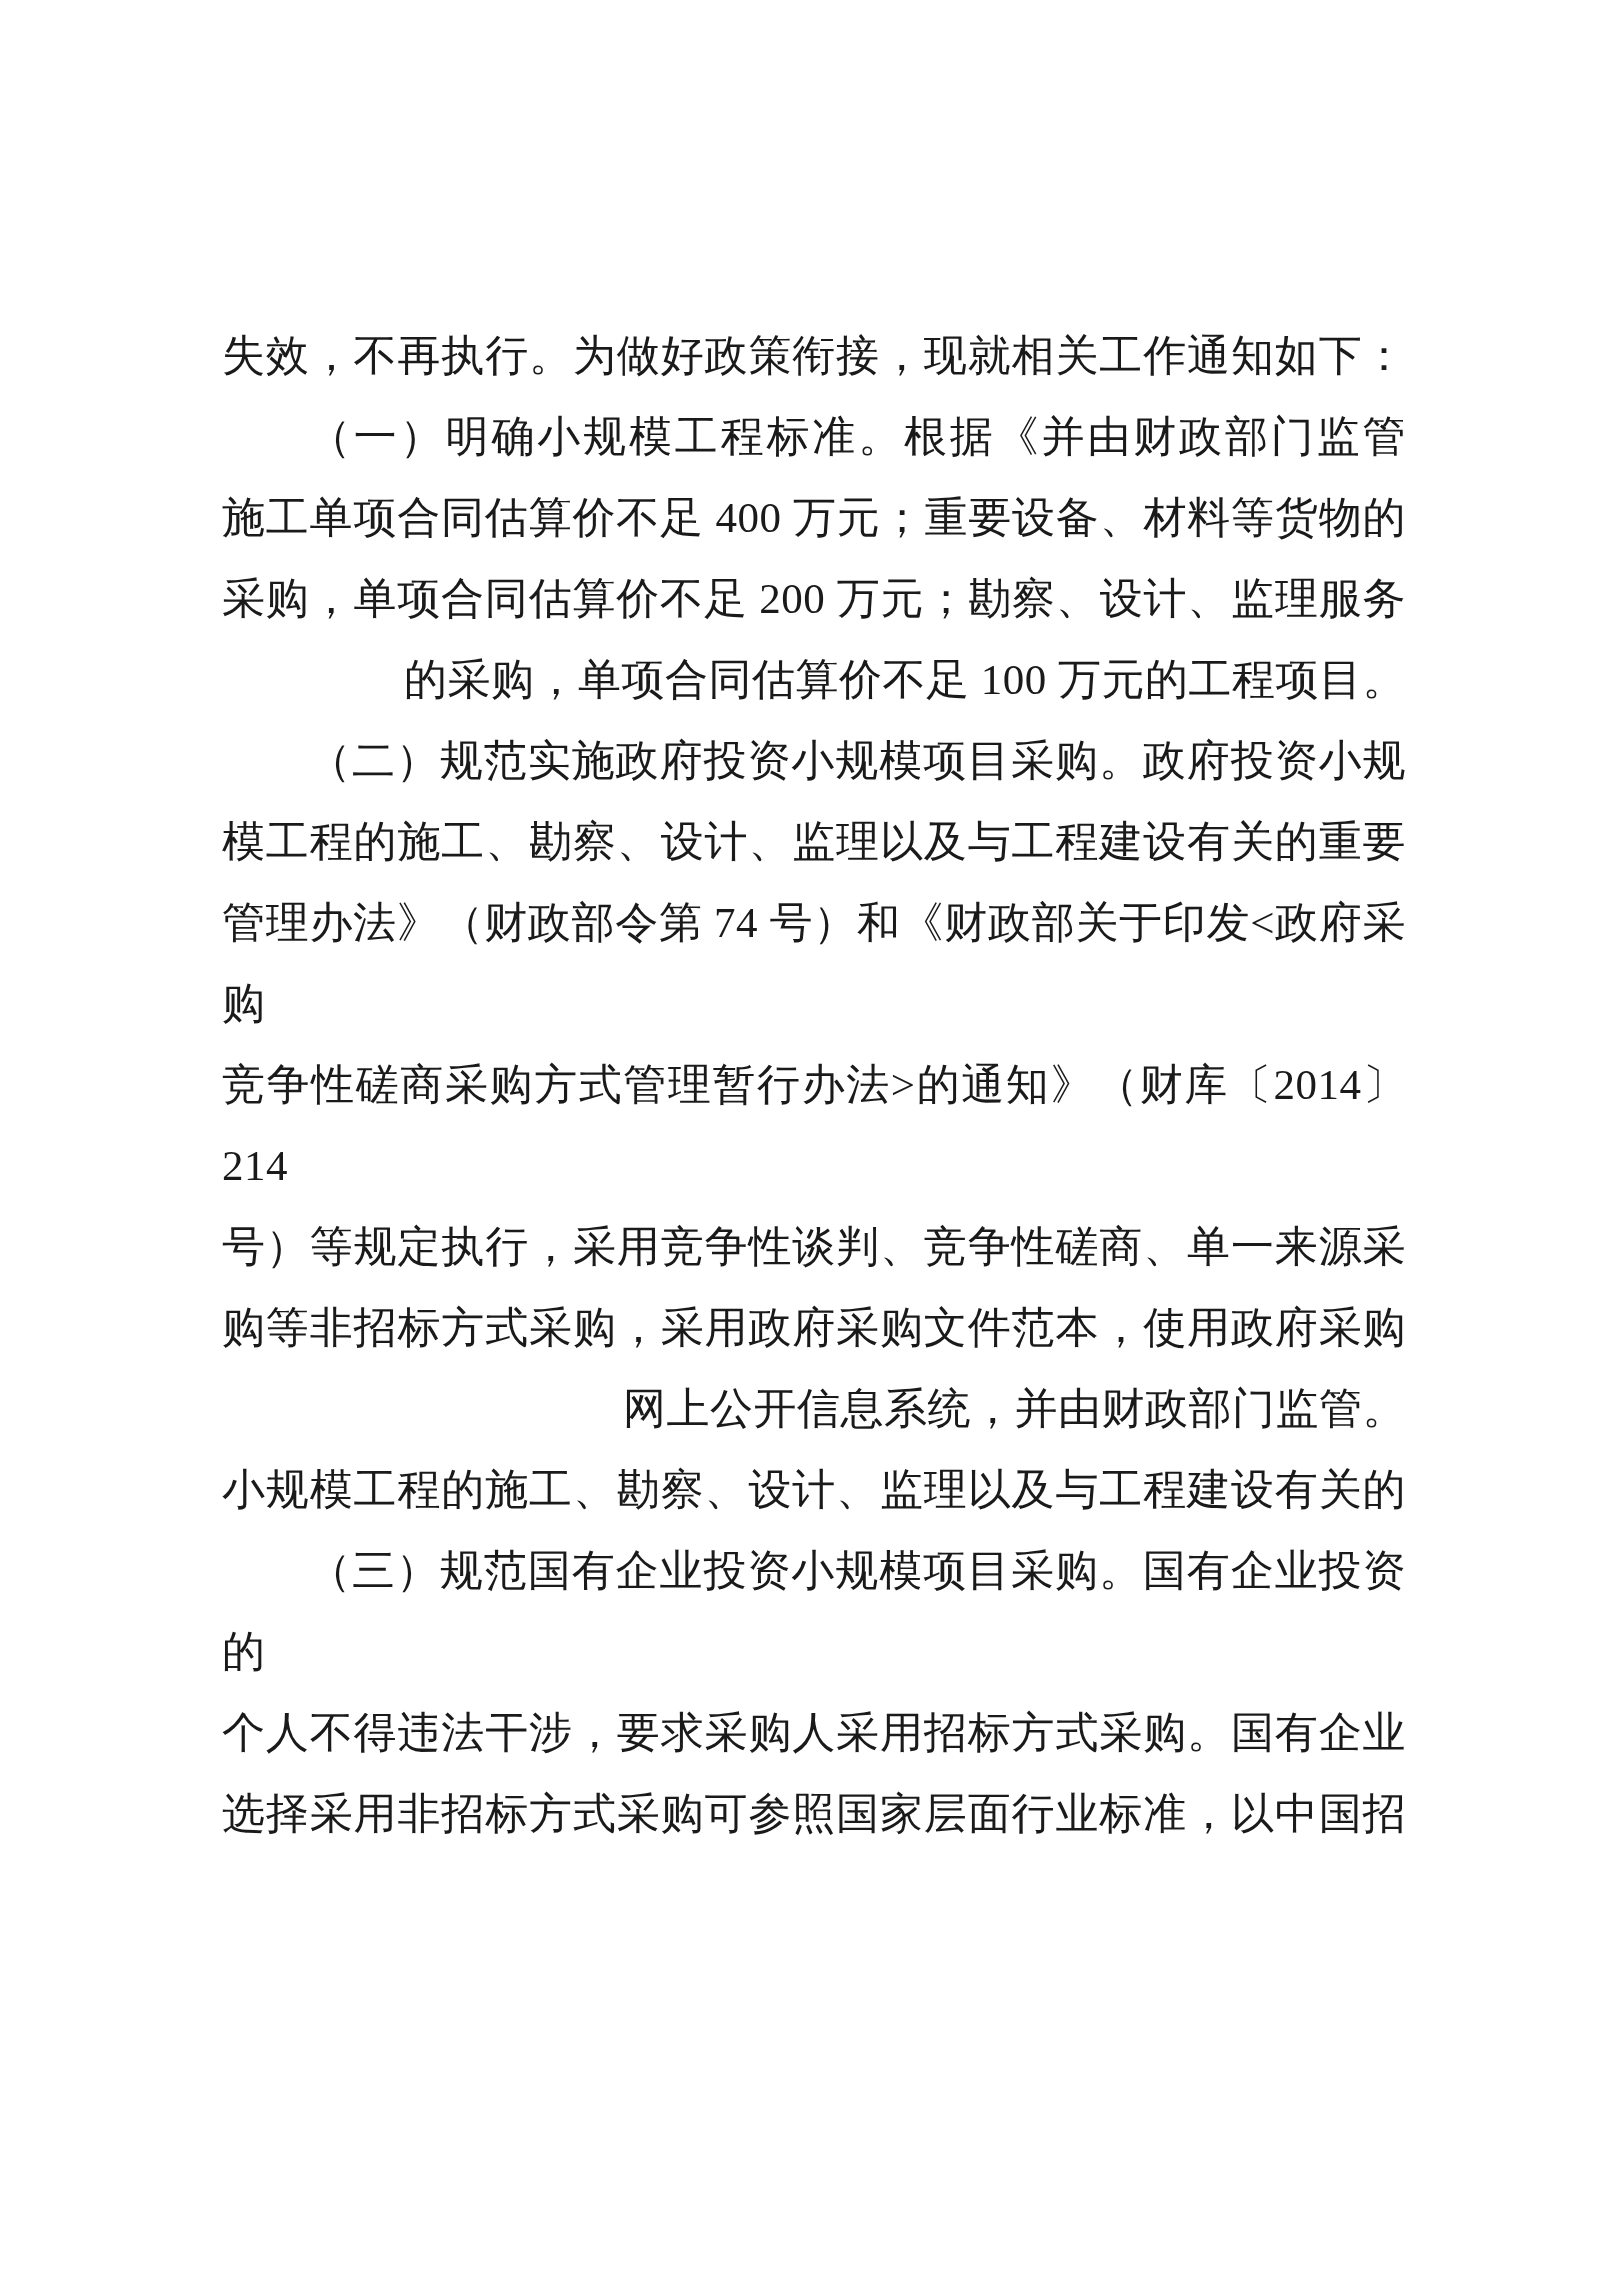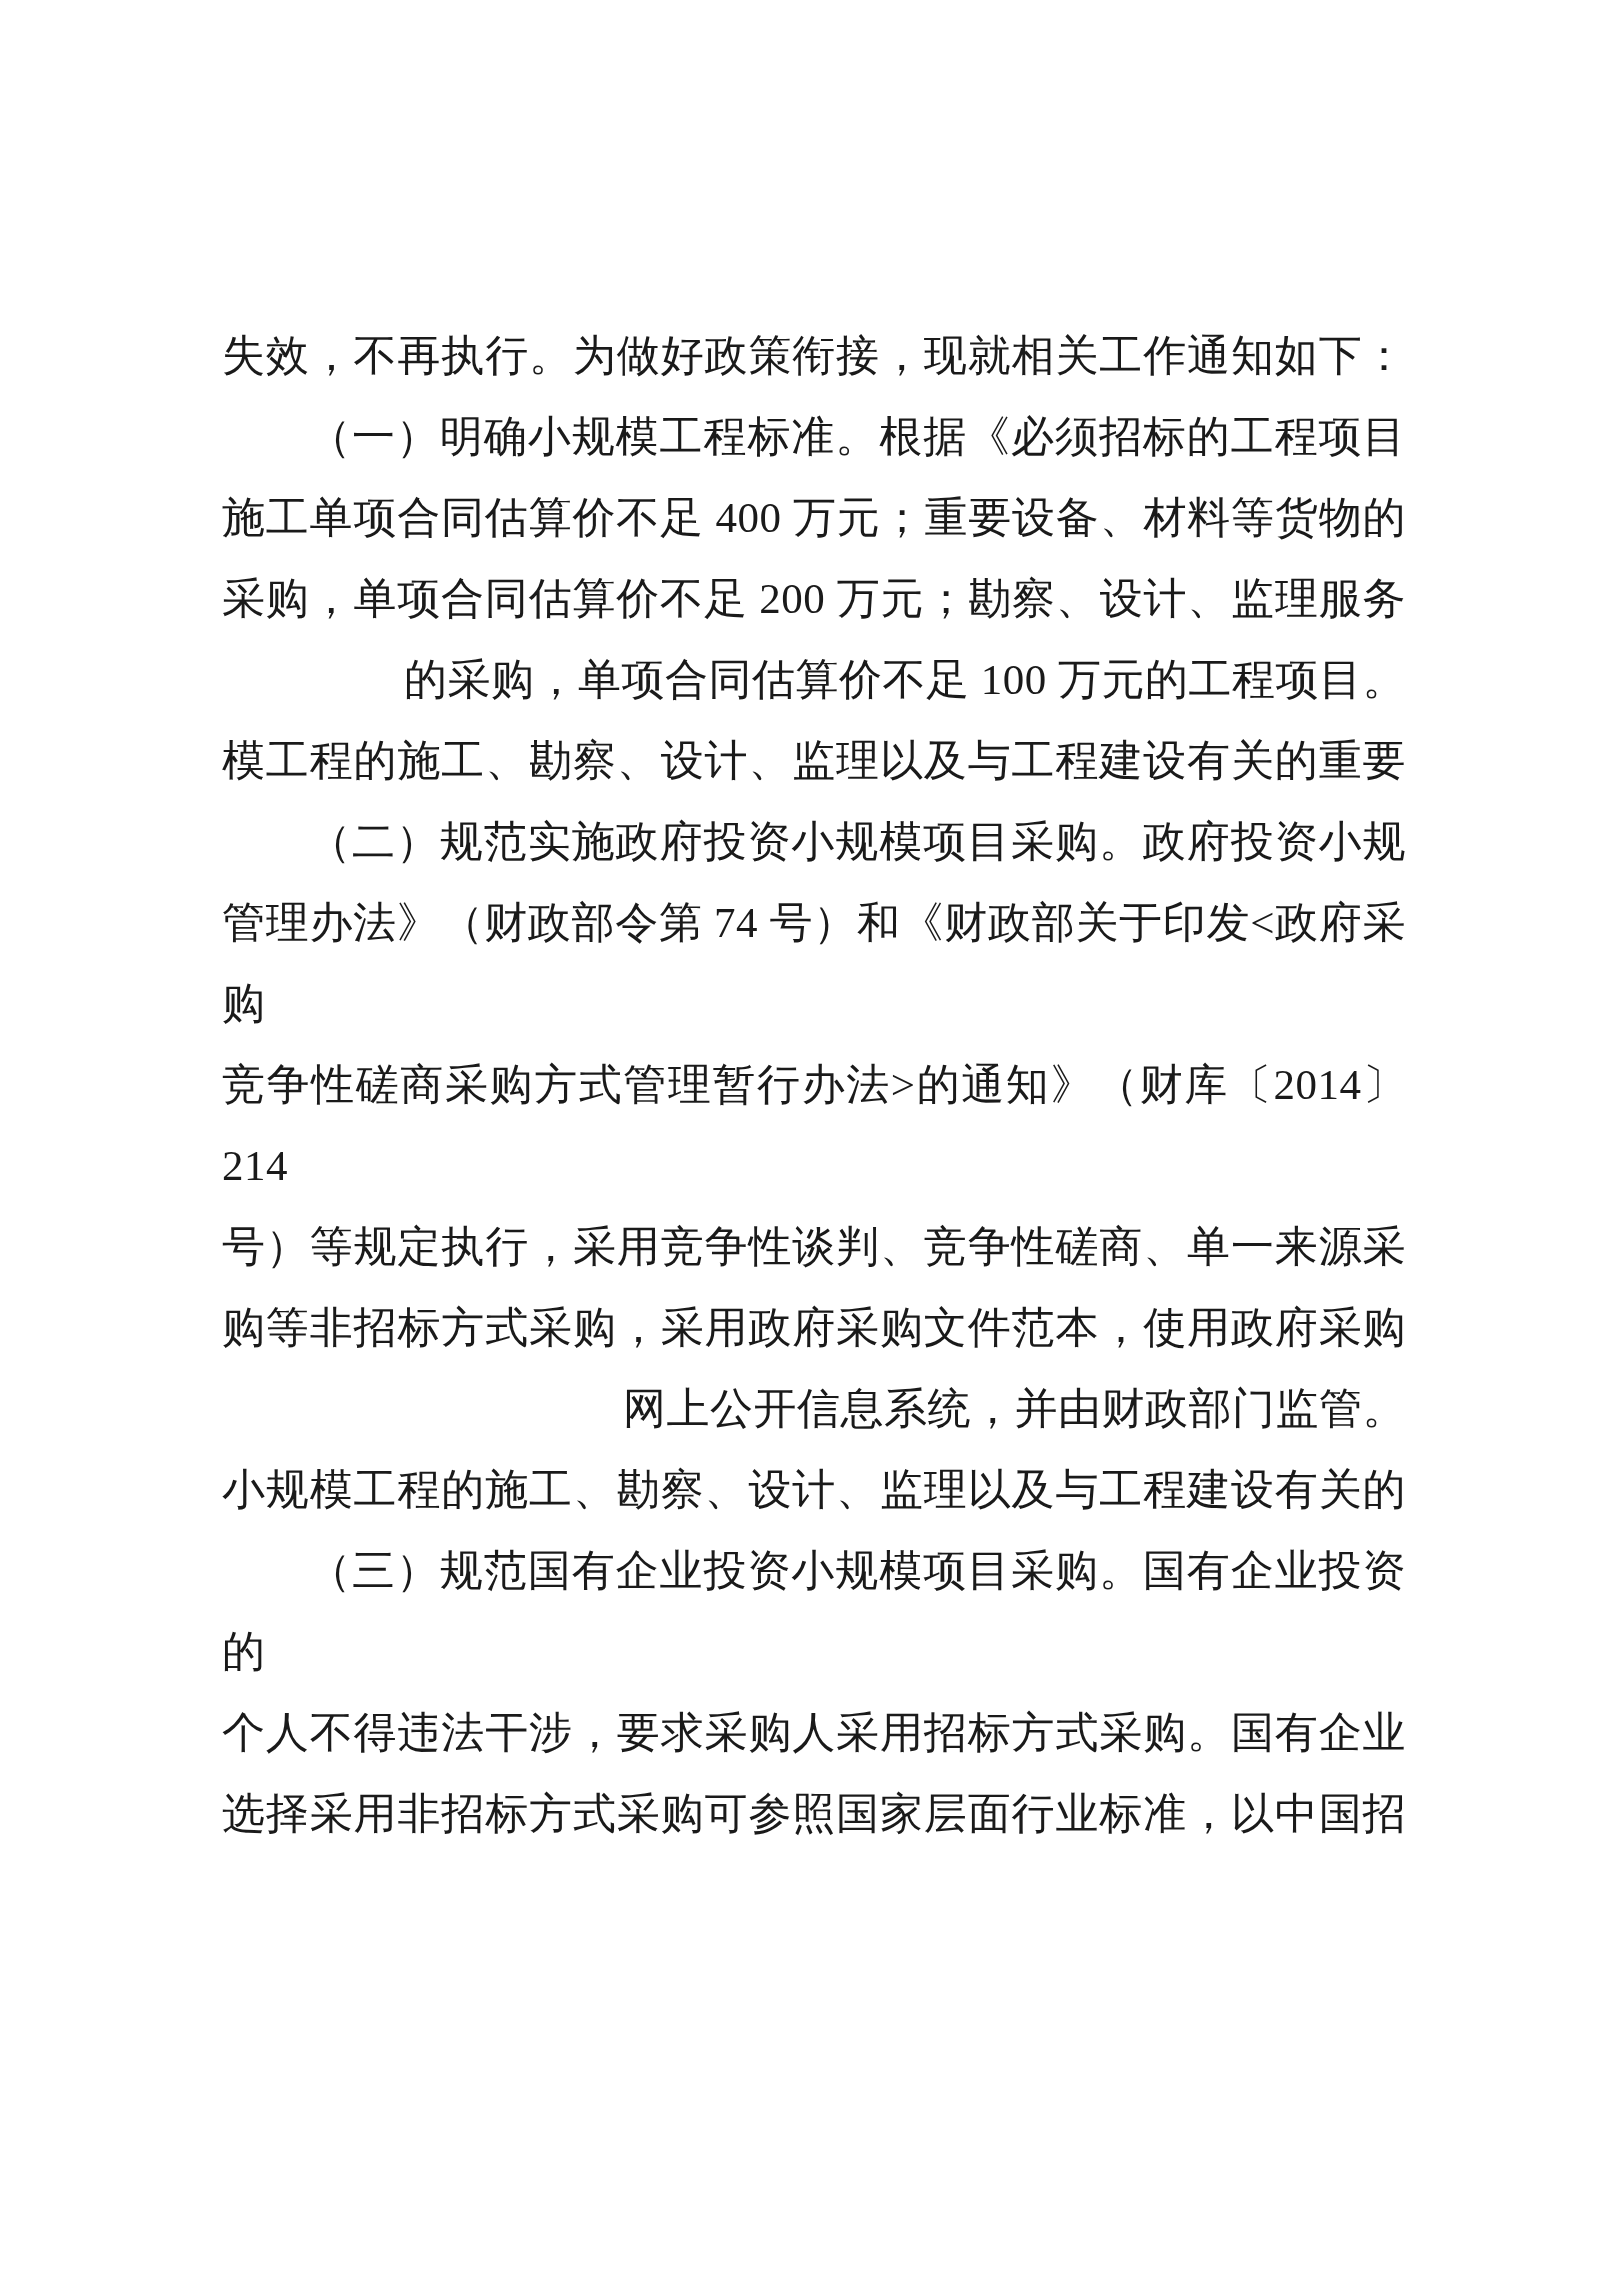--- a/index.html
+++ b/index.html
@@ -53,26 +53,26 @@
     letter-spacing: 9.8px;
     white-space: nowrap;
   }
 </style>
 </head>
 <body>
 
 <div class="page">
   <div class="content">
       <div class="line full">失效，不再执行。为做好政策衔接，现就相关工作通知如下：</div>
-      <div class="line full indent">（一）明确小规模工程标准。根据《必须招标的工程项目</div>
+      <div class="line full indent">（一）明确小规模工程标准。根据《并由财政部门监管</div>
       <div class="line full">施工单项合同估算价不足 400 万元；重要设备、材料等货物的</div>
       <div class="line full">采购，单项合同估算价不足 200 万元；勘察、设计、监理服务</div>
       <div class="line">的采购，单项合同估算价不足 100 万元的工程项目。</div>
+      <div class="line full indent">（二）规范实施政府投资小规模项目采购。政府投资小规</div>
       <div class="line full">模工程的施工、勘察、设计、监理以及与工程建设有关的重要</div>
-      <div class="line full indent">（二）规范实施政府投资小规模项目采购。政府投资小规</div>
       <div class="line full">管理办法》（财政部令第 74 号）和《财政部关于印发&lt;政府采购</div>
       <div class="line full">竞争性磋商采购方式管理暂行办法&gt;的通知》（财库〔2014〕214</div>
       <div class="line full">号）等规定执行，采用竞争性谈判、竞争性磋商、单一来源采</div>
       <div class="line full">购等非招标方式采购，采用政府采购文件范本，使用政府采购</div>
       <div class="line">网上公开信息系统，并由财政部门监管。</div>
       <div class="line full">小规模工程的施工、勘察、设计、监理以及与工程建设有关的</div>
       <div class="line full indent">（三）规范国有企业投资小规模项目采购。国有企业投资的</div>
       <div class="line full">个人不得违法干涉，要求采购人采用招标方式采购。国有企业</div>
       <div class="line full">选择采用非招标方式采购可参照国家层面行业标准，以中国招</div>
     </div>

